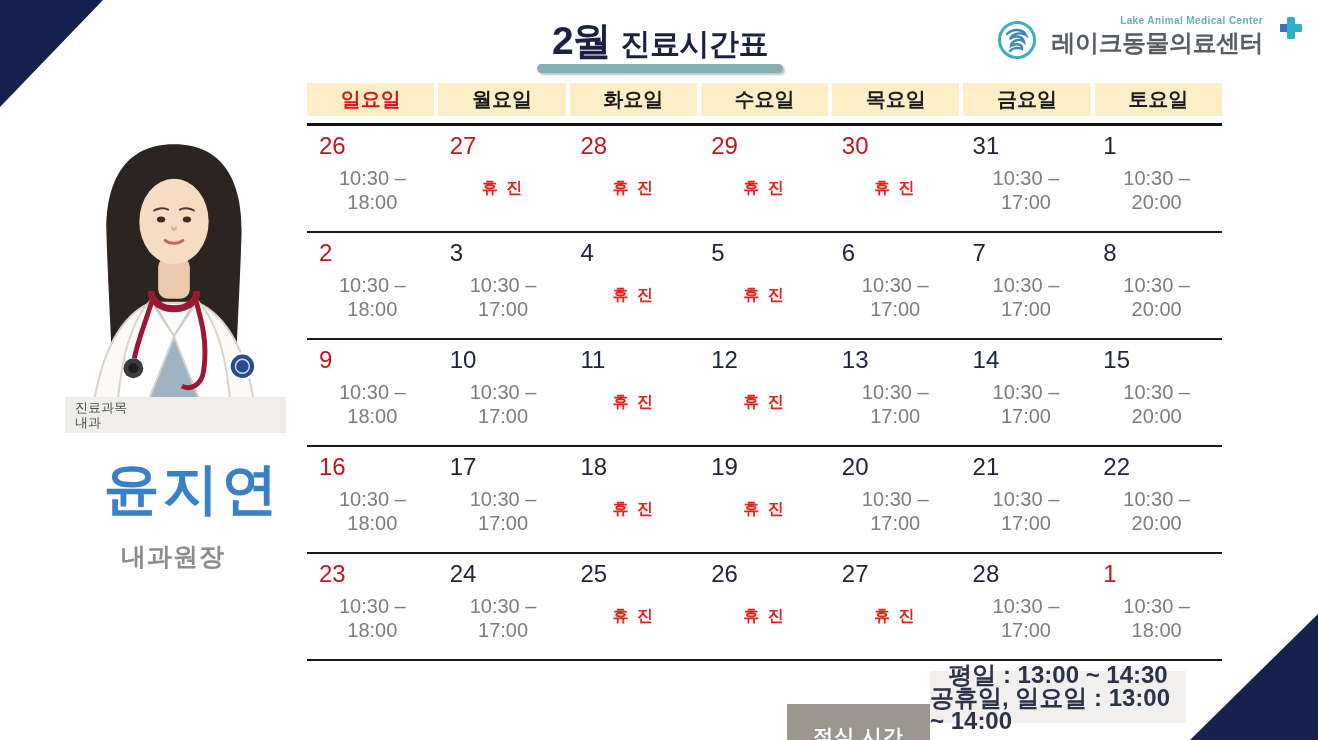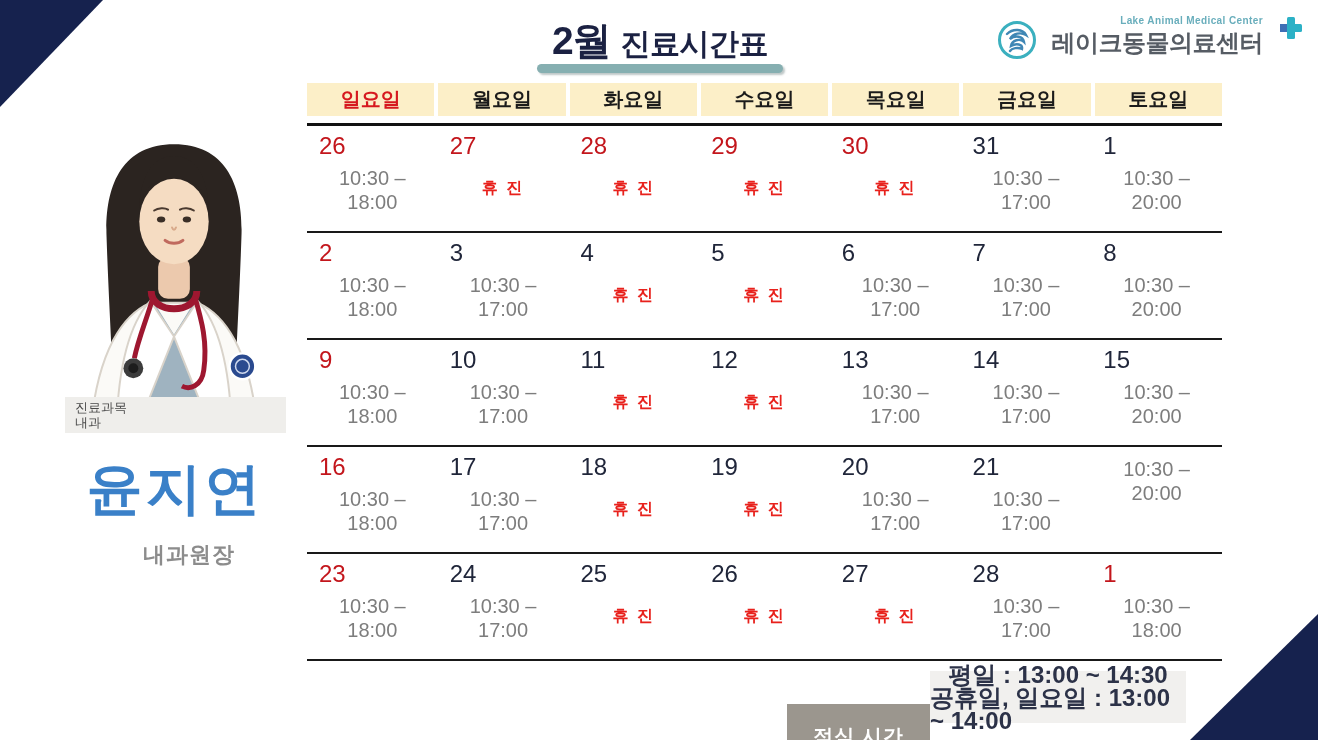--- a/index.html
+++ b/index.html
@@ -29,24 +29,24 @@
   .logo-textcol { display:flex; flex-direction:column; align-items:flex-end; }
   .logo-sub { font-size:10px; font-weight:700; color:#69aebc; letter-spacing:.4px; margin-bottom:1px; }
   .logo-main { font-size:24px; font-weight:800; color:#565c64; letter-spacing:-0.5px; }
   .logo-cross { width:22px; height:22px; margin-bottom:18px; margin-left:2px; }
 
   
   .doctor-illu { position:absolute; left:55px; top:126px; width:238px; height:306px; }
   .dept-strip { position:absolute; left:65px; top:397px; width:221px; height:36px;
     background:#efeeeb; padding:3px 0 0 10px; line-height:15px; z-index:3; }
   .dept-strip div { font-size:13px; color:#4a4a4a; }
-  .doc-name { position:absolute; left:30px; top:452px; width:290px; text-align:center;
+  .doc-name { position:absolute; left:47px; top:452px; width:290px; text-align:center;
     font-size:56px; font-weight:800; color:#3a80c8; letter-spacing:3px; }
-  .doc-title { position:absolute; left:44px; top:540px; width:290px; text-align:center;
-    font-size:22px; font-weight:600; color:#8c8c8c; letter-spacing:1px; }
+  .doc-title { position:absolute; left:28px; top:540px; width:290px; text-align:center;
+    font-size:25px; font-weight:600; color:#8c8c8c; letter-spacing:1px; }
 
   
   .calendar { position:absolute; left:307px; top:83px; width:915px; }
   .day-head-row { display:grid; grid-template-columns:repeat(7,1fr); gap:4px; }
   .day-head { background:#fcefc8; height:33px; display:flex; align-items:center;
     justify-content:center; font-size:20px; font-weight:700; color:#1b1b1b; }
   .day-head.sun { color:#d6191f; }
   .cal-body { margin-top:7px; border-top:3px solid #111; }
   .week-row { display:grid; grid-template-columns:repeat(7,1fr); height:107px;
     border-bottom:2px solid #191919; }
@@ -262,20 +262,21 @@
           <div class="date">20</div>
           <div class="time">10:30 –
 17:00</div>
         </div>
         <div class="cell">
           <div class="date">21</div>
           <div class="time">10:30 –
 17:00</div>
         </div>
         <div class="cell">
+          <div class="date">22</div>
           <div class="time">10:30 –
 20:00</div>
         </div>
       </div>
       <div class="week-row">
         <div class="cell">
           <div class="date red">23</div>
           <div class="time">10:30 –
 18:00</div>
         </div>

